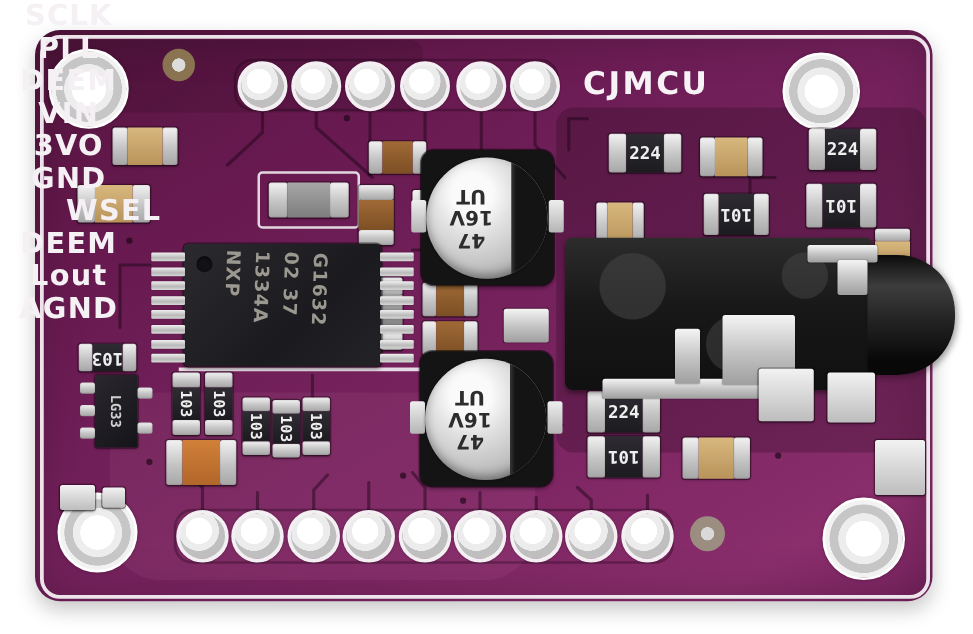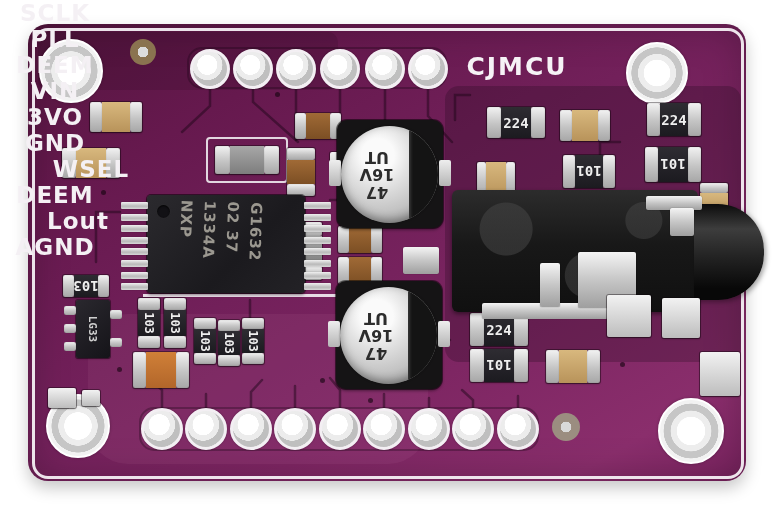--- a/index.html
+++ b/index.html
@@ -369,20 +369,20 @@
       <div class="pinhole" style="left: 185px; top: 408px; width: 36px; height: 36px;"></div>
       <div class="silk" style="left: 151px; top: 380px; width: 110px;">3VO</div>
       <div class="pinhole" style="left: 230px; top: 408px; width: 36px; height: 36px;"></div>
       <div class="silk" style="left: 196px; top: 446px; width: 110px;">GND</div>
       <div class="pinhole" style="left: 274px; top: 408px; width: 36px; height: 36px;"></div>
       <div class="silk" style="left: 240px; top: 380px; width: 110px; margin-left: 36px;">WSEL</div>
       <div class="pinhole" style="left: 319px; top: 408px; width: 36px; height: 36px;"></div>
       <div class="pinhole" style="left: 363px; top: 408px; width: 36px; height: 36px;"></div>
       <div class="silk" style="left: 329px; top: 380px; width: 110px;">DEEM</div>
       <div class="pinhole" style="left: 408px; top: 408px; width: 36px; height: 36px;"></div>
-      <div class="silk" style="left: 374px; top: 446px; width: 110px; padding-left: 23px;">Lout</div>
+      <div class="silk" style="left: 374px; top: 446px; width: 110px;">Lout</div>
       <div class="pinhole" style="left: 452px; top: 408px; width: 36px; height: 36px;"></div>
       <div class="silk" style="left: 418px; top: 380px; width: 110px;">AGND</div>
       <div class="pinhole" style="left: 497px; top: 408px; width: 36px; height: 36px;"></div>
     </div>
 
   <div id="brand">CJMCU</div>
 </div>
 
 </body></html>

